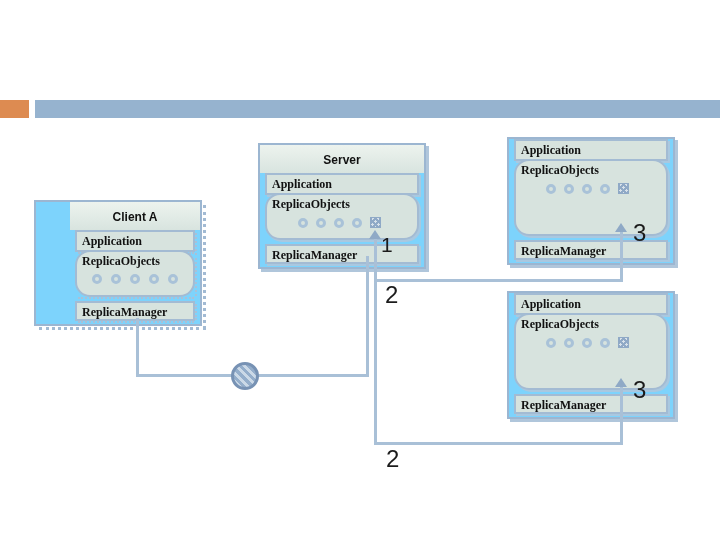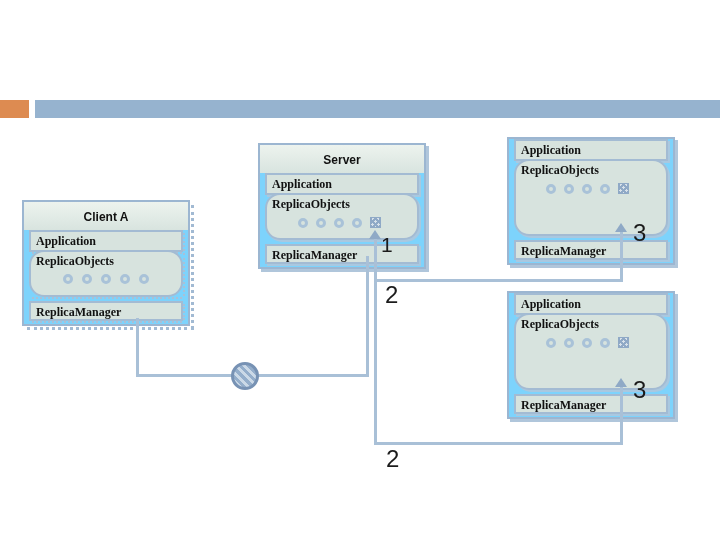--- a/index.html
+++ b/index.html
@@ -21,21 +21,21 @@
               padding-top:8px;color:#111;background:linear-gradient(180deg,#EDF3EE,#D8E4DF);}
   .row{margin:0 5px;border:2px solid #A3BBD3;background:#D7E3DE;position:relative;font-family:Liberation Serif, serif;}
   .row + .row{margin-top:-2px;}
   .row-app{height:22px;flex:0 0 auto;}
   .row-ro{flex:1 1 auto;display:flex;flex-direction:column;border-radius:15px;}
   .row-rm{height:20px;flex:0 0 auto;margin-bottom:3px;}
   .spacer{height:4px;flex:0 0 auto;}
   .row-label{font-weight:bold;font-size:12px;color:#111;padding:2px 0 0 5px;white-space:nowrap;}
 
   .server{left:258px;top:143px;height:126px;}
-  .client-a{left:22px;top:200px;height:126px;}
+  .client-a{left:34px;top:200px;height:126px;padding-left:34px;}
   .client-b{left:507px;top:137px;height:128px;}
   .client-c{left:507px;top:291px;height:128px;}
 
   
   .dotted::after{content:"";position:absolute;top:3px;right:-6px;height:102%;border-right:3px dotted #A2BAD3;}
   .dotted::before{content:"";position:absolute;left:3px;bottom:-6px;width:102%;border-bottom:3px dotted #A2BAD3;}
   .dotted .row::after{content:"";position:absolute;top:1px;right:-4px;height:100%;border-right:2px dotted #A9C0D7;}
   .dotted .row::before{content:"";position:absolute;left:1px;bottom:-4px;width:100%;border-bottom:2px dotted #A9C0D7;}
 
   

